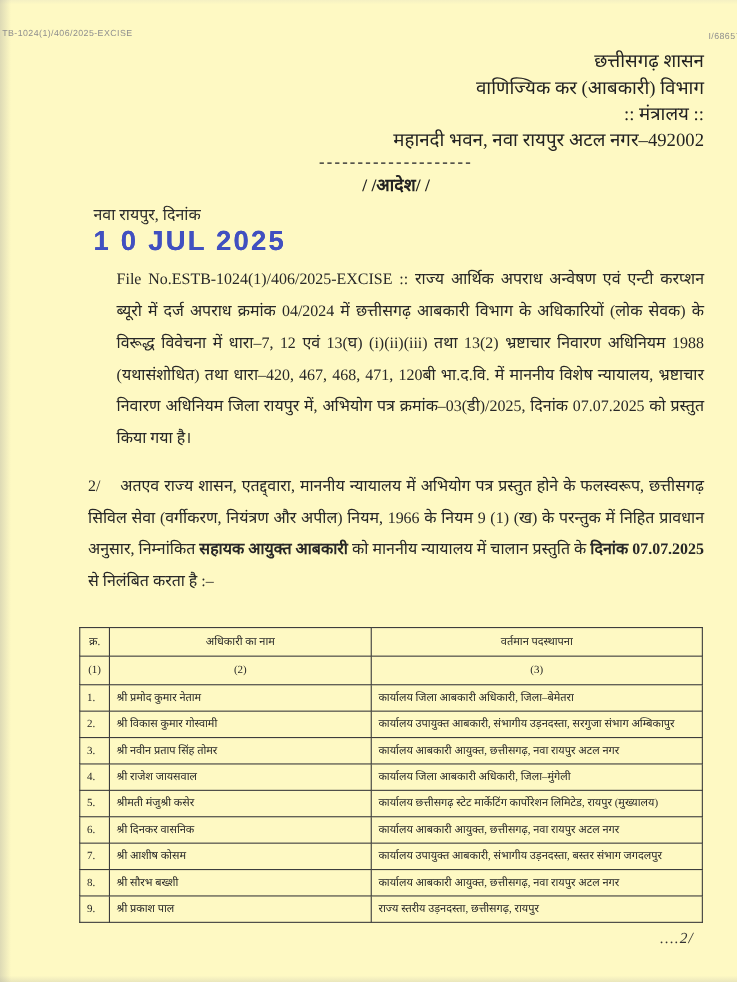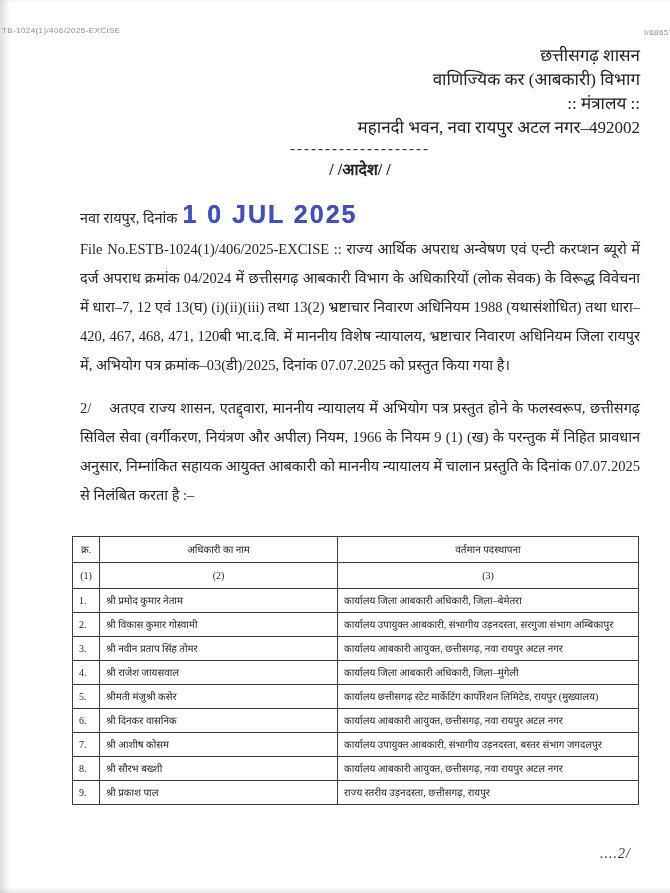--- a/index.html
+++ b/index.html
@@ -1,21 +1,21 @@
 <!DOCTYPE html>
 <html><head>
 <meta charset="utf-8">
 <style>
   * { margin:0; padding:0; box-sizing:border-box; }
   html,body { background:#cfcfcf; }
   .page {
     position:relative;
     width:670px; height:893px;
     margin:0 auto;
-    background:#ffffff;
+    background:#fef9c3;
     overflow:hidden;
     font-family:"Liberation Serif","DejaVu Serif",serif;
     color:#2b2b2b;
   }
   .page::before{
     content:"";
     position:absolute; inset:0;
     background:
       linear-gradient(90deg, rgba(160,160,155,.35) 0px, rgba(160,160,155,0) 10px),
       linear-gradient(0deg, rgba(170,170,165,.25) 0px, rgba(170,170,165,0) 6px),
@@ -28,33 +28,33 @@
   .corner.right { top:28px; left:644px; }
 
   .content { position:absolute; left:80px; top:44px; width:560px; }
 
   .hdr { text-align:right; font-weight:normal; font-size:17px; line-height:24px; color:#222; }
   .hdr-divider { text-align:center; font-weight:bold; font-size:15px; line-height:12px;
                  letter-spacing:2px; color:#333; margin-top:2px; white-space:nowrap; }
   .order-title { text-align:center; font-weight:bold; font-size:16px; line-height:24px;
                  margin-top:4px; color:#222; }
 
-  .dateline { display:flex; align-items:baseline; margin-top:18px; }
+  .dateline { display:flex; align-items:baseline; margin-top:2px;flex-direction:column; }
   .dateline-label { font-size:14.5px; color:#2b2b2b; }
   .date-stamp {
     font-family:"Liberation Sans","DejaVu Sans",sans-serif;
     font-weight:bold; font-size:25px; letter-spacing:2px;
     color:#4150c0; margin-left:5px; white-space:nowrap;
     text-shadow:0 0 .6px #4150c0;
   }
 
   .para { font-size:14.5px; line-height:29px; text-align:justify; color:#272727; }
-  .para.p1 { margin-top:6px; }
+  .para.p1 { margin-top:6px;margin-left:26px; }
   .para.p2 { margin-top:14px; }
-  .para b { font-weight:normal; }
+  .para b { font-weight:bold; }
 
   table.officers { border-collapse:collapse; margin-top:26px; margin-left:-8px;
                    width:566px; table-layout:fixed; }
   table.officers col.c1 { width:27px; }
   table.officers col.c2 { width:238px; }
   table.officers col.c3 { width:301px; }
   table.officers th, table.officers td {
     border:1px solid #3d3d3d; font-size:10px; line-height:21px;
     padding:1px 6px; vertical-align:top; font-weight:normal; color:#272727;
   }

